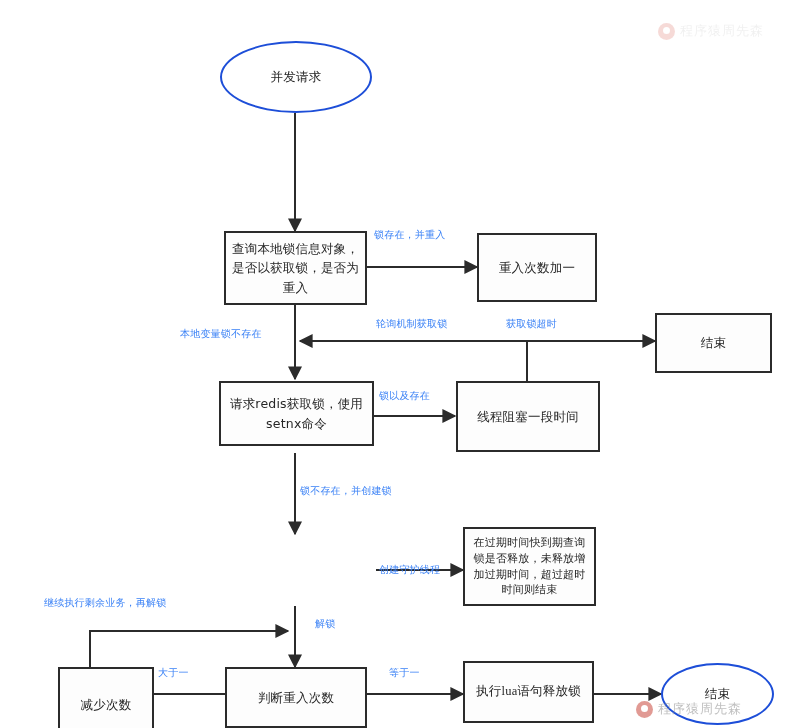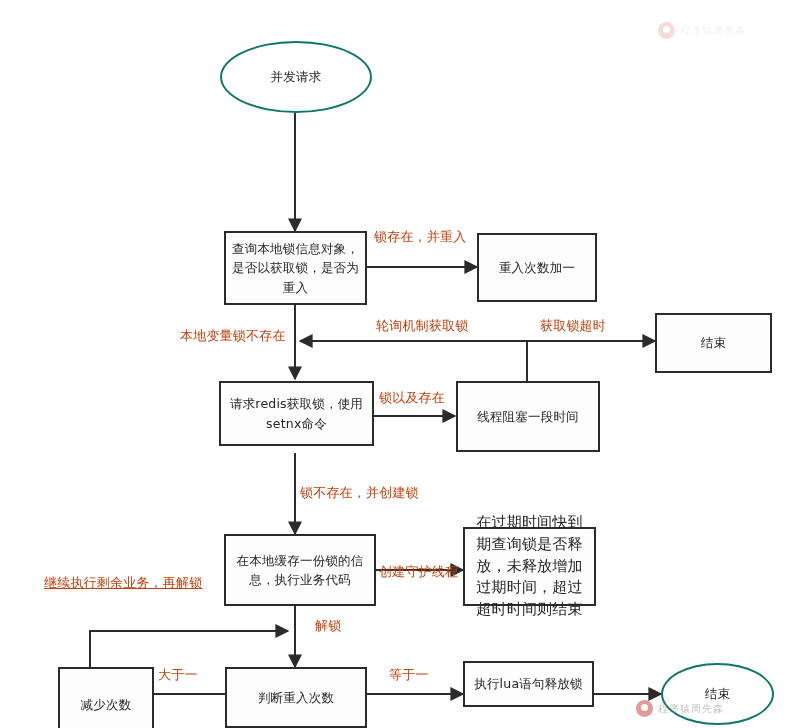--- a/index.html
+++ b/index.html
@@ -32,47 +32,47 @@
     justify-content: center;
     text-align: center;
     color: #262626;
     font-size: 12.5px;
     line-height: 1.55;
     letter-spacing: 0.2px;
     padding: 14px 6px;
   }
   .node-ellipse {
     position: absolute;
-    border: 2px solid #0f766e;
+    border: 2px solid #1d4ed8;
     background: #ffffff;
     border-radius: 50%;
     box-sizing: border-box;
     display: flex;
     align-items: center;
     justify-content: center;
     text-align: left;
     color: #262626;
     font-size: 12.5px;
     letter-spacing: 0.3px;
   }
   .edge-label {
     position: absolute;
-    color: #c2410c;
-    font-size: 13px;
+    color: #3b82f6;
+    font-size: 10px;
     white-space: nowrap;
     letter-spacing: 0.2px;
     background: transparent;
   }
   .watermark {
     position: absolute;
     display: flex;
     align-items: center;
     gap: 5px;
     color: #b9b9b9;
-    font-size: 10px;
+    font-size: 13px;
     letter-spacing: 1px;
     white-space: nowrap;
     pointer-events: none;
   }
   .watermark.top {
     opacity: 0.20;
   }
   .watermark.bottom {
     opacity: 0.55;
     color: #8d8d8d;
@@ -158,59 +158,56 @@
   </div>
 
   <div class="node-box" style="left:219px; top:381px; width:155px; height:65px;">
     <span>请求redis获取锁，使用setnx命令</span>
   </div>
 
   <div class="node-box" style="left:456px; top:381px; width:144px; height:71px;">
     <span>线程阻塞一段时间</span>
   </div>
 
-  <div class="node-box" style="left:224px; top:534px; width:152px; height:72px;">
-    <span>在本地缓存一份锁的信息，执行业务代码</span>
-  </div>
-
-  <div class="node-box" style="left:463px; top:527px; width:133px; height:79px; font-size:15px; line-height:1.45;">
+
+  <div class="node-box" style="left:463px; top:527px; width:133px; height:79px; font-size:11px; line-height:1.45;">
     <span>在过期时间快到期查询锁是否释放，未释放增加过期时间，超过超时时间则结束</span>
   </div>
 
   <div class="node-box" style="left:58px; top:667px; width:96px; height:75px;">
     <span>减少次数</span>
   </div>
 
   <div class="node-box" style="left:225px; top:667px; width:142px; height:61px;">
     <span>判断重入次数</span>
   </div>
 
-  <div class="node-box" style="left:463px; top:661px; width:131px; height:46px;">
+  <div class="node-box" style="left:463px; top:661px; width:131px; height:62px;font-family:Liberation Serif, serif;">
     <span>执行lua语句释放锁</span>
   </div>
 
   <div class="node-ellipse" style="left:661px; top:663px; width:113px; height:62px;">
     <span>结束</span>
   </div>
 
   <div class="edge-label" style="left:374px; top:228px;">锁存在，并重入</div>
 
   <div class="edge-label" style="left:180px; top:327px;">本地变量锁不存在</div>
 
   <div class="edge-label" style="left:376px; top:317px;">轮询机制获取锁</div>
 
-  <div class="edge-label" style="left:540px; top:317px;">获取锁超时</div>
+  <div class="edge-label" style="left:506px; top:317px;">获取锁超时</div>
 
   <div class="edge-label" style="left:379px; top:389px;">锁以及存在</div>
 
   <div class="edge-label" style="left:300px; top:484px;">锁不存在，并创建锁</div>
 
   <div class="edge-label" style="left:379px; top:552px;margin-top:11px;">创建守护线程</div>
 
-  <div class="edge-label" style="left:44px; top:574px;text-decoration:underline;">继续执行剩余业务，再解锁</div>
+  <div class="edge-label" style="left:44px; top:596px;">继续执行剩余业务，再解锁</div>
 
   <div class="edge-label" style="left:315px; top:617px;">解锁</div>
 
   <div class="edge-label" style="left:158px; top:666px;">大于一</div>
 
   <div class="edge-label" style="left:389px; top:666px;">等于一</div>
 
   <div class="watermark top" style="left:658px; top:22px;">
     <span class="wm-logo"></span>
     <span>程序猿周先森</span>

